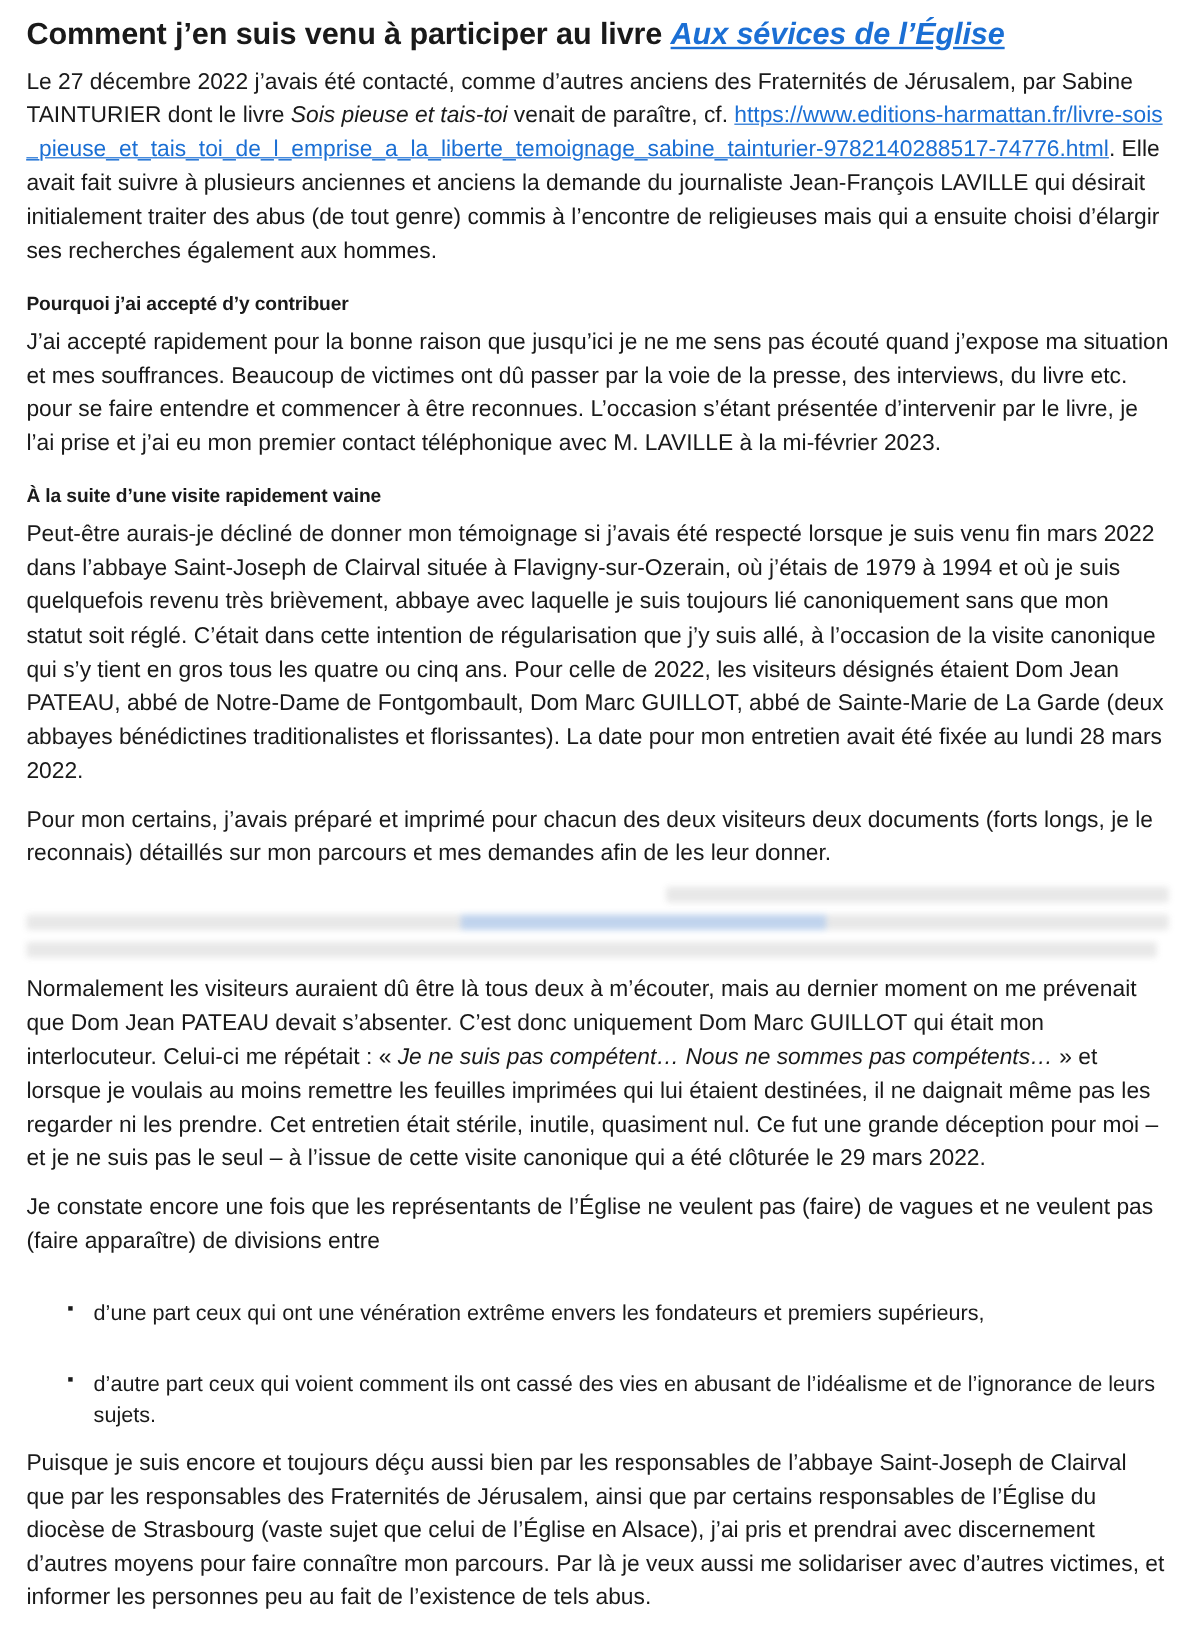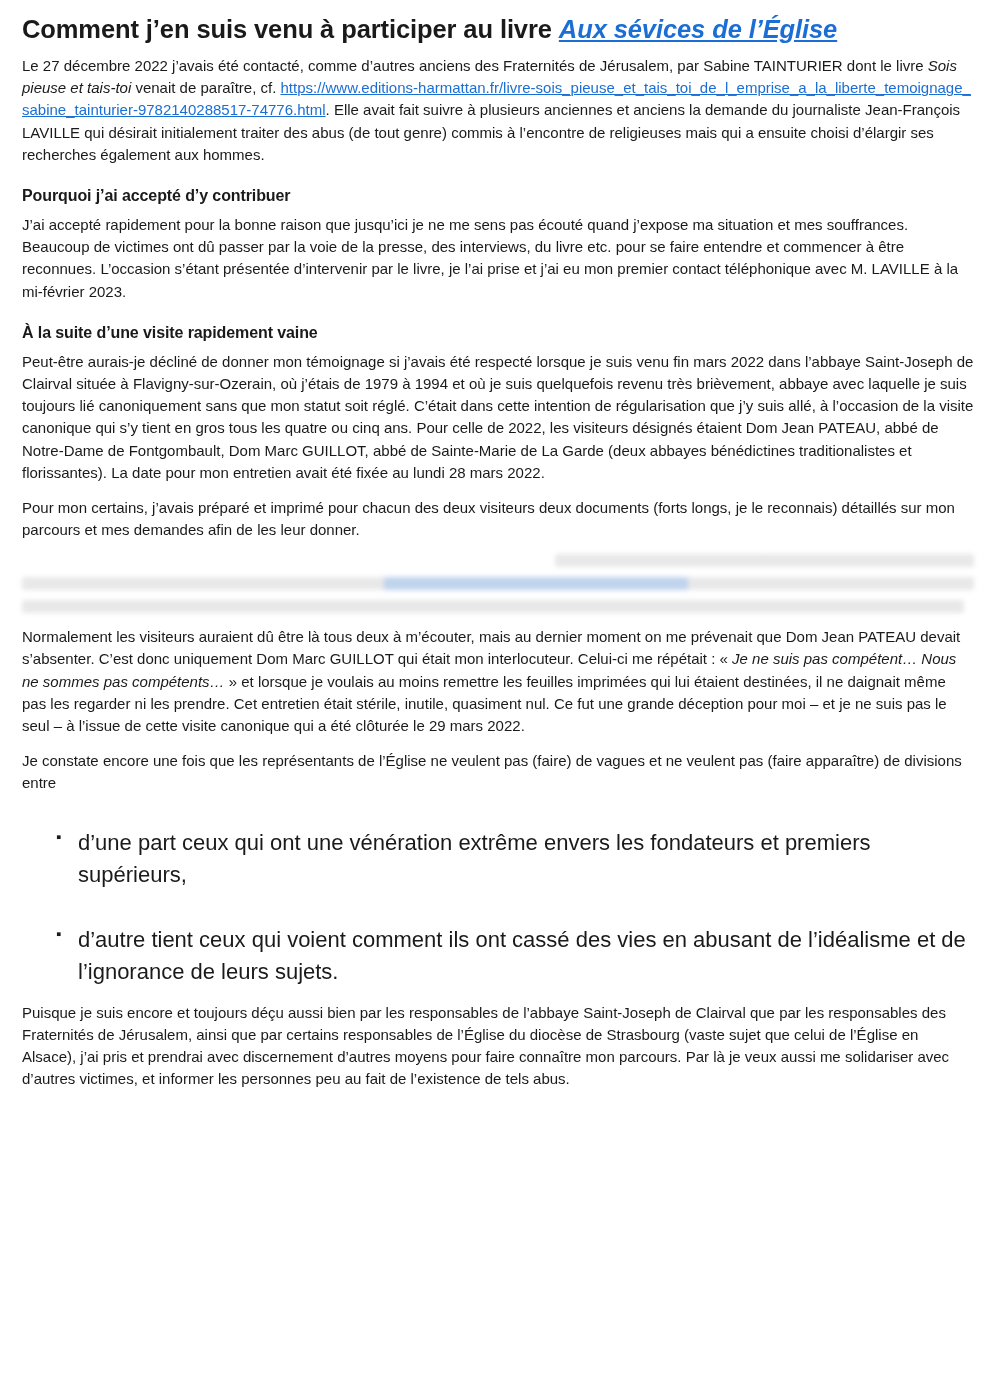--- a/index.html
+++ b/index.html
@@ -34,21 +34,21 @@
     font-weight: 700;
   }
   h2.section {
     font-size: 16px;
     line-height: 1.25;
     font-weight: 700;
     margin: 20px 0 8px 0;
     letter-spacing: -0.1px;
   }
   p.para {
-    font-size: 15px;
+    font-size: 19px;
     line-height: 1.48;
     margin: 0 0 13px 0;
     text-align: left;
   }
   p.para:last-child { margin-bottom: 0; }
   a.link {
     color: #1b6fd4;
     text-decoration: underline;
     word-break: break-all;
   }
@@ -74,21 +74,21 @@
       rgba(150,150,150,0.30) 0%, rgba(150,150,150,0.30) 38%,
       rgba(60,120,200,0.45) 38%, rgba(60,120,200,0.45) 70%,
       rgba(150,150,150,0.30) 70%, rgba(150,150,150,0.30) 100%);
   }
   ul.bullets {
     margin: 0 0 13px 0;
     padding-left: 34px;
     list-style: none;
   }
   ul.bullets li {
-    font-size: 22px;
+    font-size: 18px;
     line-height: 1.48;
     margin-bottom: 2px;
     position: relative;
     padding-left: 22px;
     margin-top: 32px;
   }
   ul.bullets li::before {
     content: "\25AA";
     position: absolute;
     left: 0;
@@ -124,18 +124,18 @@
   </div>
 
   <p class="para">
     <span>Normalement les visiteurs auraient dû être là tous deux à m’écouter, mais au dernier moment on me prévenait que Dom Jean PATEAU devait s’absenter. C’est donc uniquement Dom Marc GUILLOT qui était mon interlocuteur. Celui-ci me répétait : « </span><span class="ital">Je ne suis pas compétent…</span><span> </span><span class="ital">Nous ne sommes pas compétents…</span><span> » et lorsque je voulais au moins remettre les feuilles imprimées qui lui étaient destinées, il ne daignait même pas les regarder ni les prendre. Cet entretien était stérile, inutile, quasiment nul. Ce fut une grande déception pour moi – et je ne suis pas le seul – à l’issue de cette visite canonique qui a été clôturée le 29 mars 2022.</span>
   </p>
 
   <p class="para">Je constate encore une fois que les représentants de l’Église ne veulent pas (faire) de vagues et ne veulent pas (faire apparaître) de divisions entre</p>
 
   <ul class="bullets">
     <li>d’une part ceux qui ont une vénération extrême envers les fondateurs et premiers supérieurs,</li>
-    <li>d’autre tient ceux qui voient comment ils ont cassé des vies en abusant de l’idéalisme et de l’ignorance de leurs sujets.</li>
+    <li>d’autre part ceux qui voient comment ils ont cassé des vies en abusant de l’idéalisme et de l’ignorance de leurs sujets.</li>
   </ul>
 
   <p class="para">Puisque je suis encore et toujours déçu aussi bien par les responsables de l’abbaye Saint-Joseph de Clairval que par les responsables des Fraternités de Jérusalem, ainsi que par certains responsables de l’Église du diocèse de Strasbourg (vaste sujet que celui de l’Église en Alsace), j’ai pris et prendrai avec discernement d’autres moyens pour faire connaître mon parcours. Par là je veux aussi me solidariser avec d’autres victimes, et informer les personnes peu au fait de l’existence de tels abus.</p>
 
 </div>
 
 </body></html>

